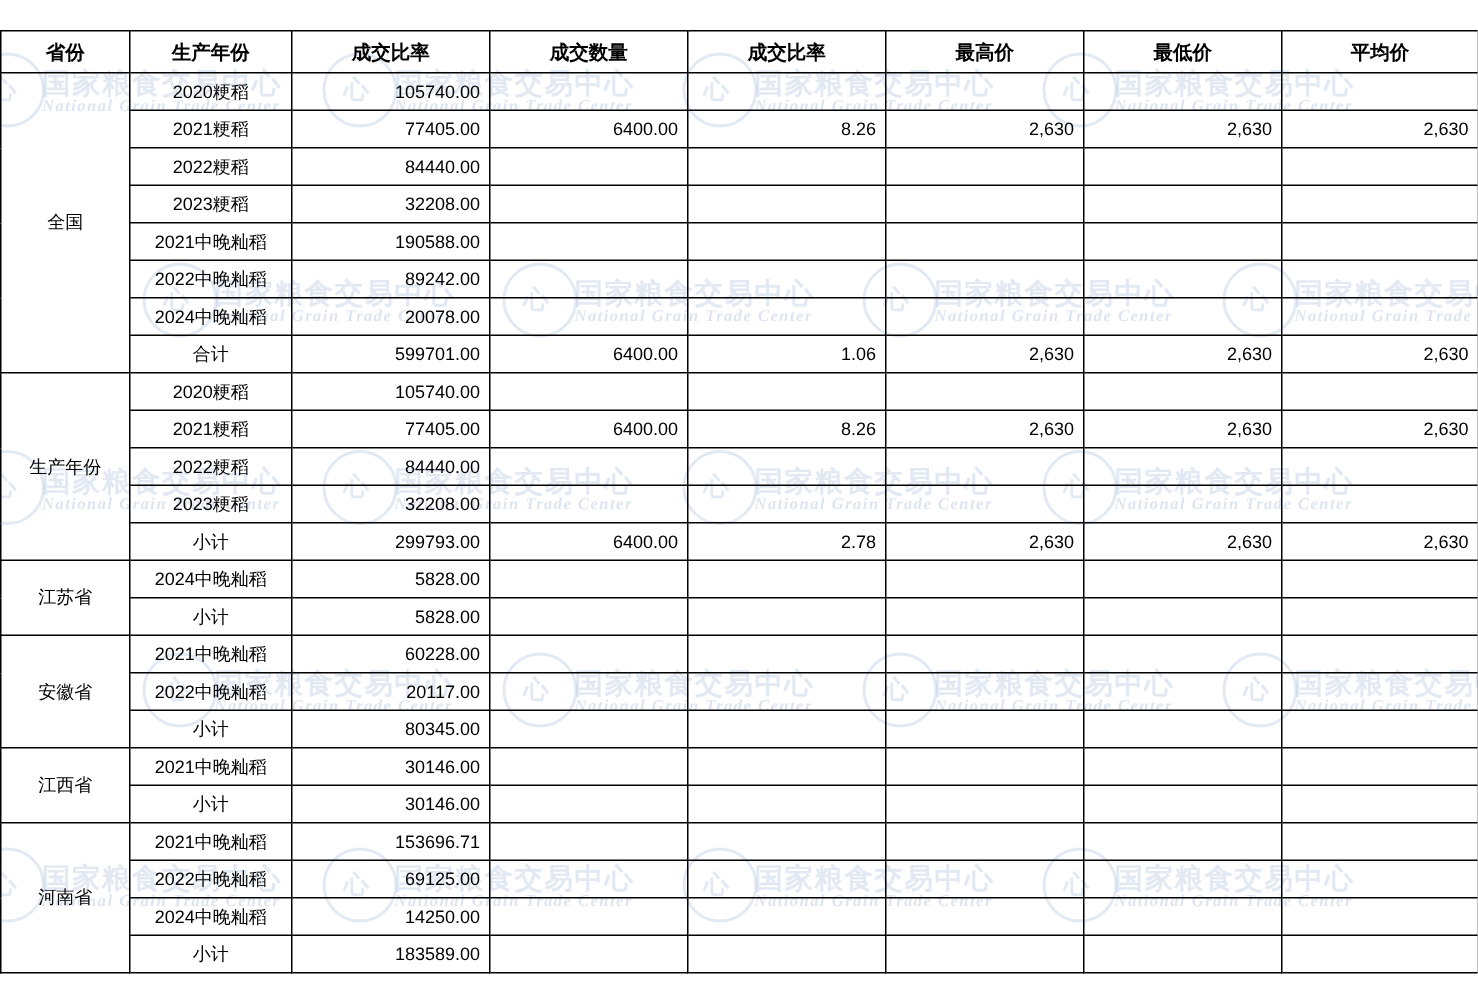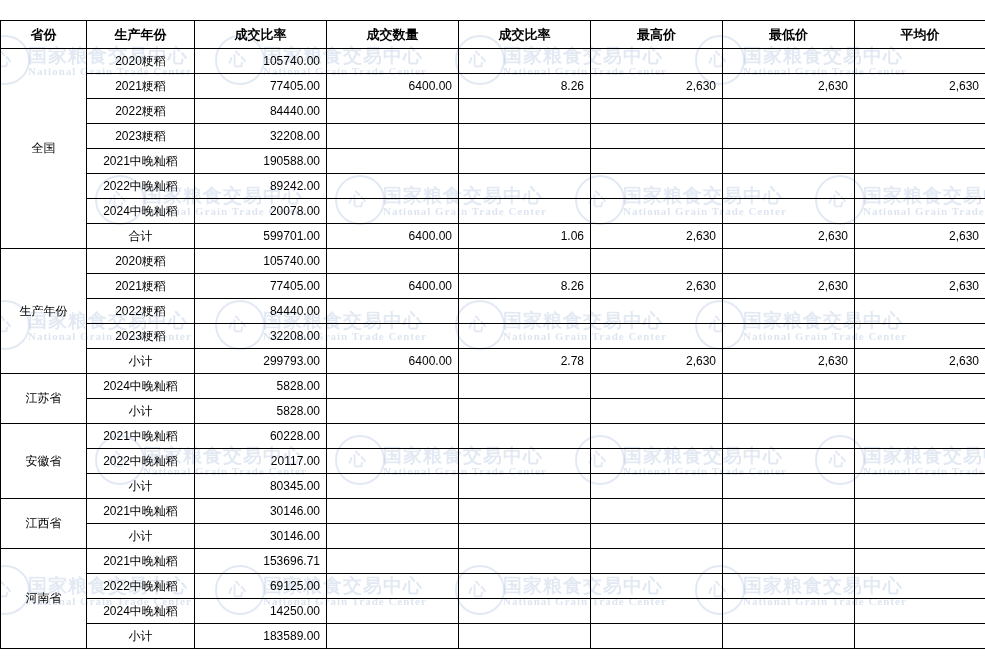--- a/index.html
+++ b/index.html
@@ -40,20 +40,21 @@
     white-space: nowrap;
     letter-spacing: 1px;
   }
   .wm-text {
     font-size: 19px;
   }
   .wm-en {
     font-size: 11px;
     color: #2f5fa8;
     opacity: 0.16;
+    font-style: italic;
   }
   .wm-circle {
     position: absolute;
     border: 2px solid #2f5fa8;
     border-radius: 50%;
     opacity: 0.13;
     width: 46px;
     height: 46px;
   }
   .wm-circle span {

